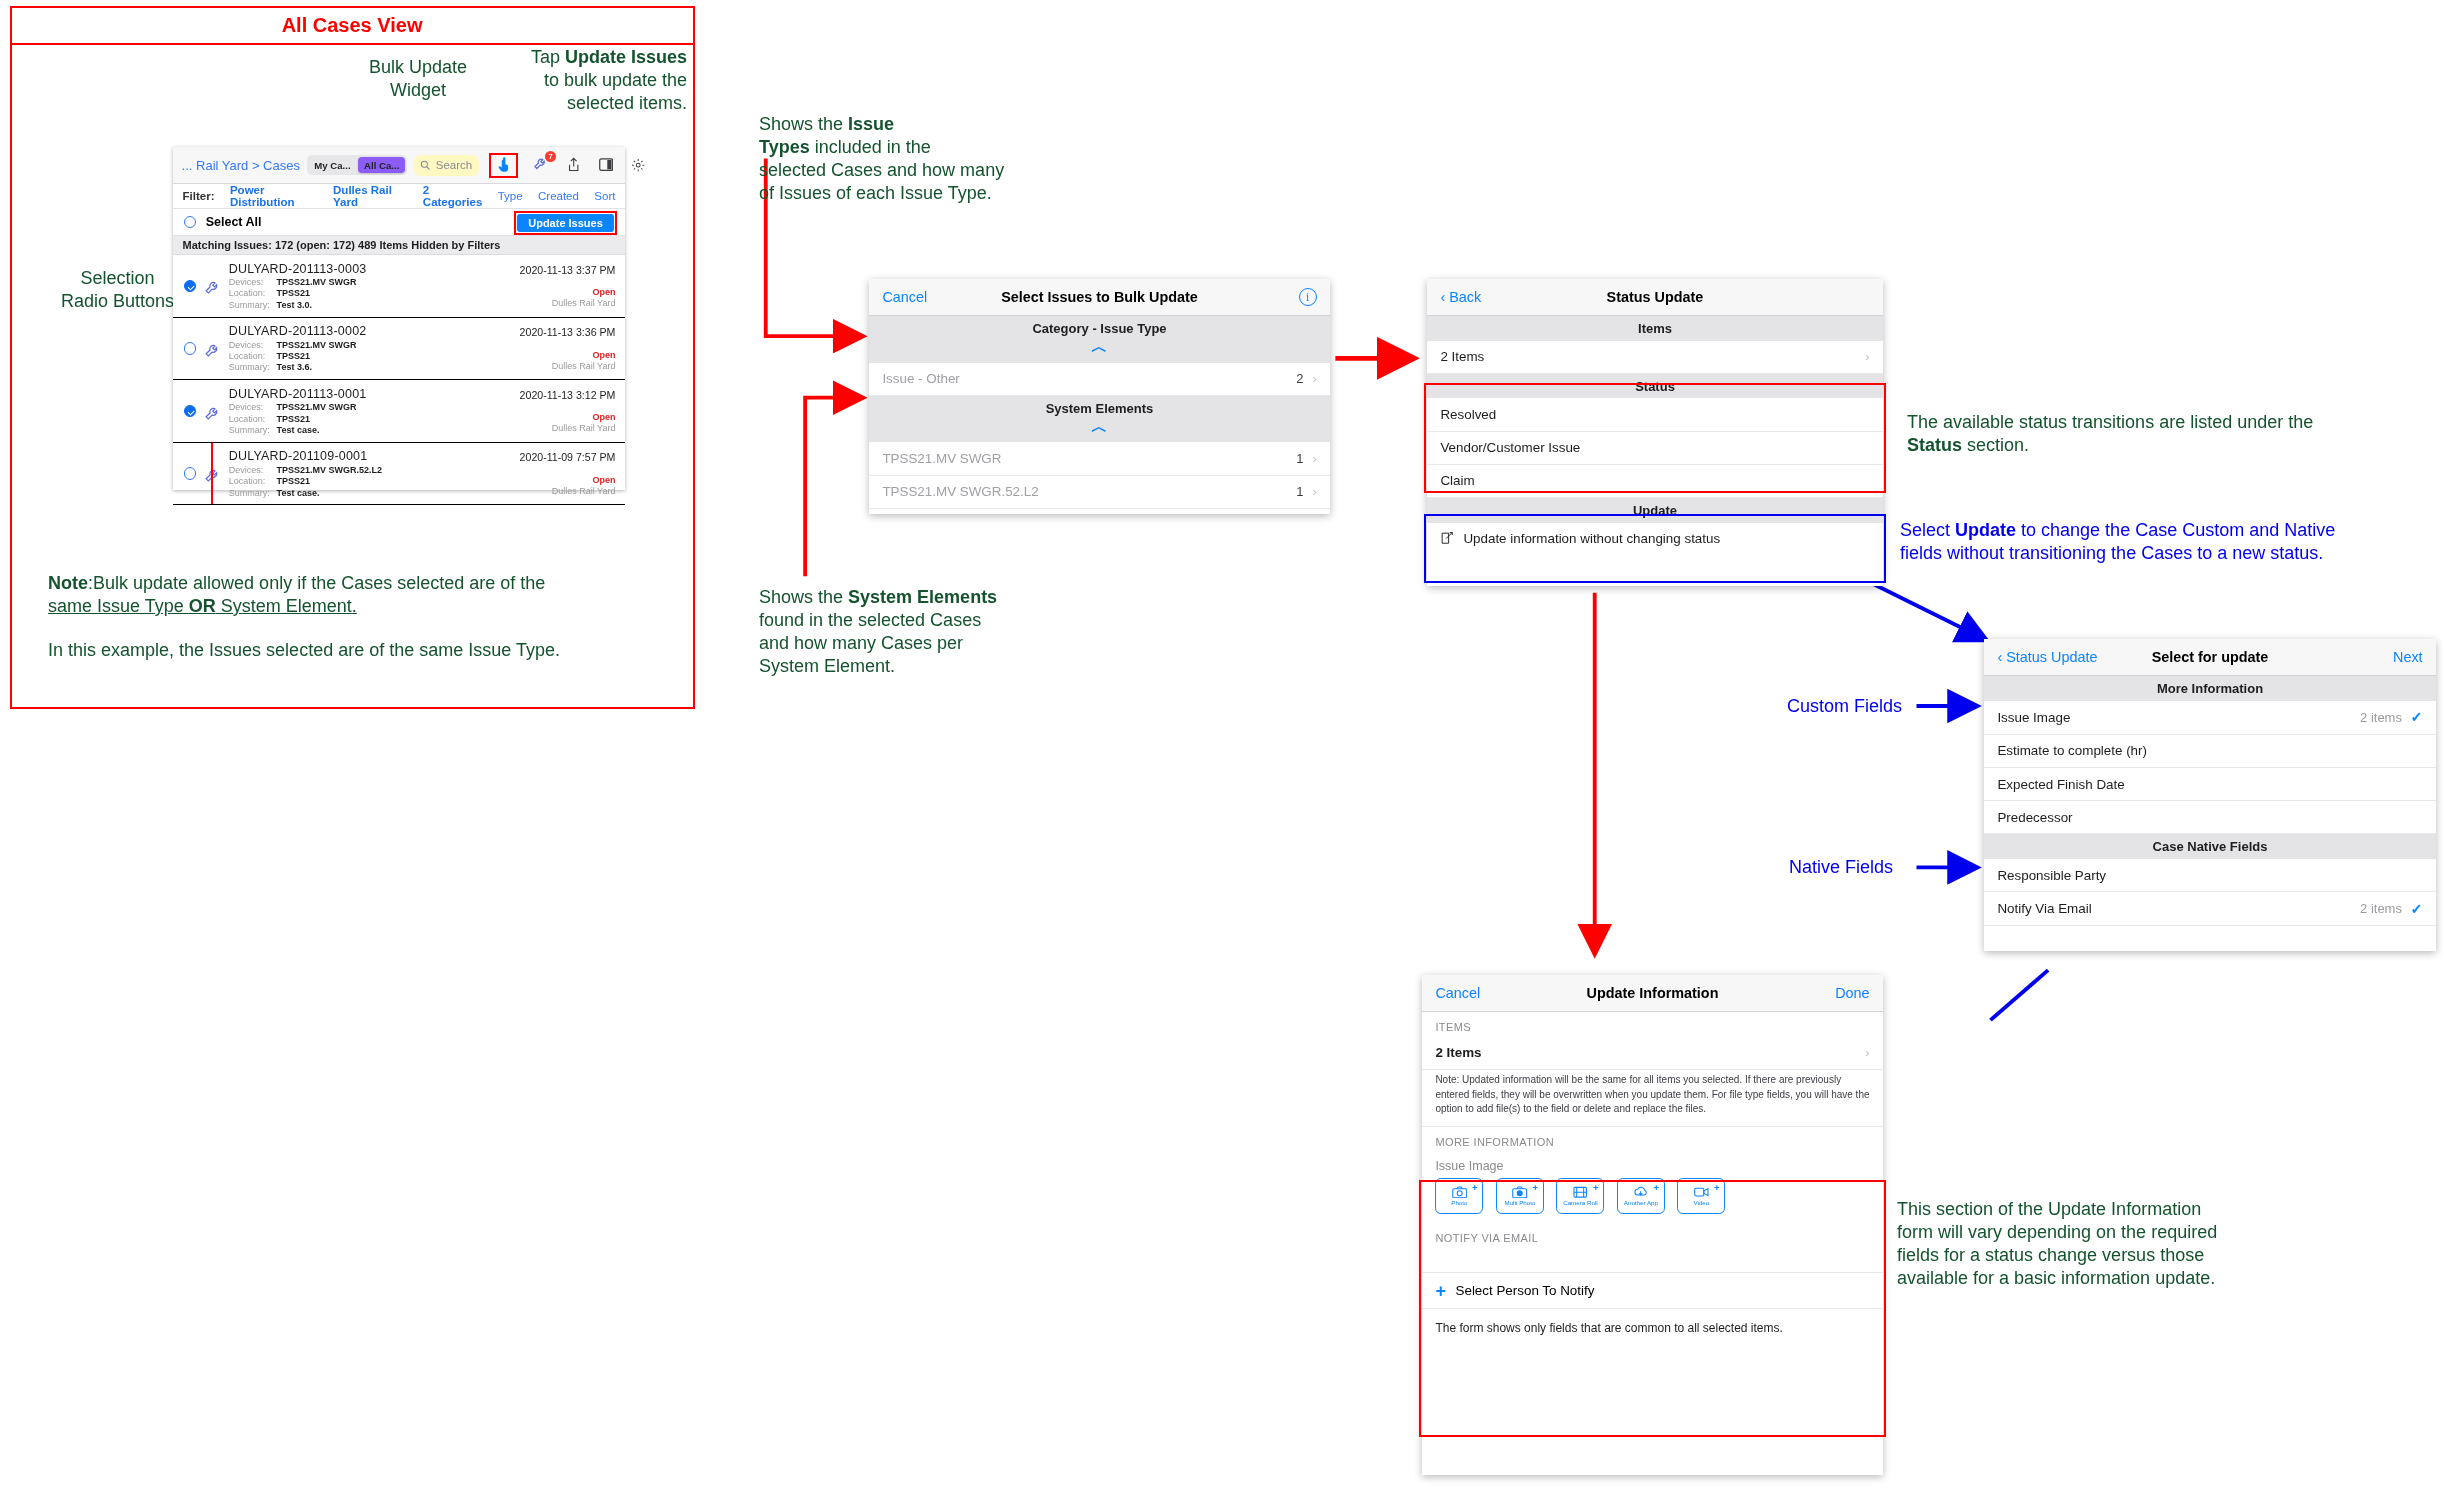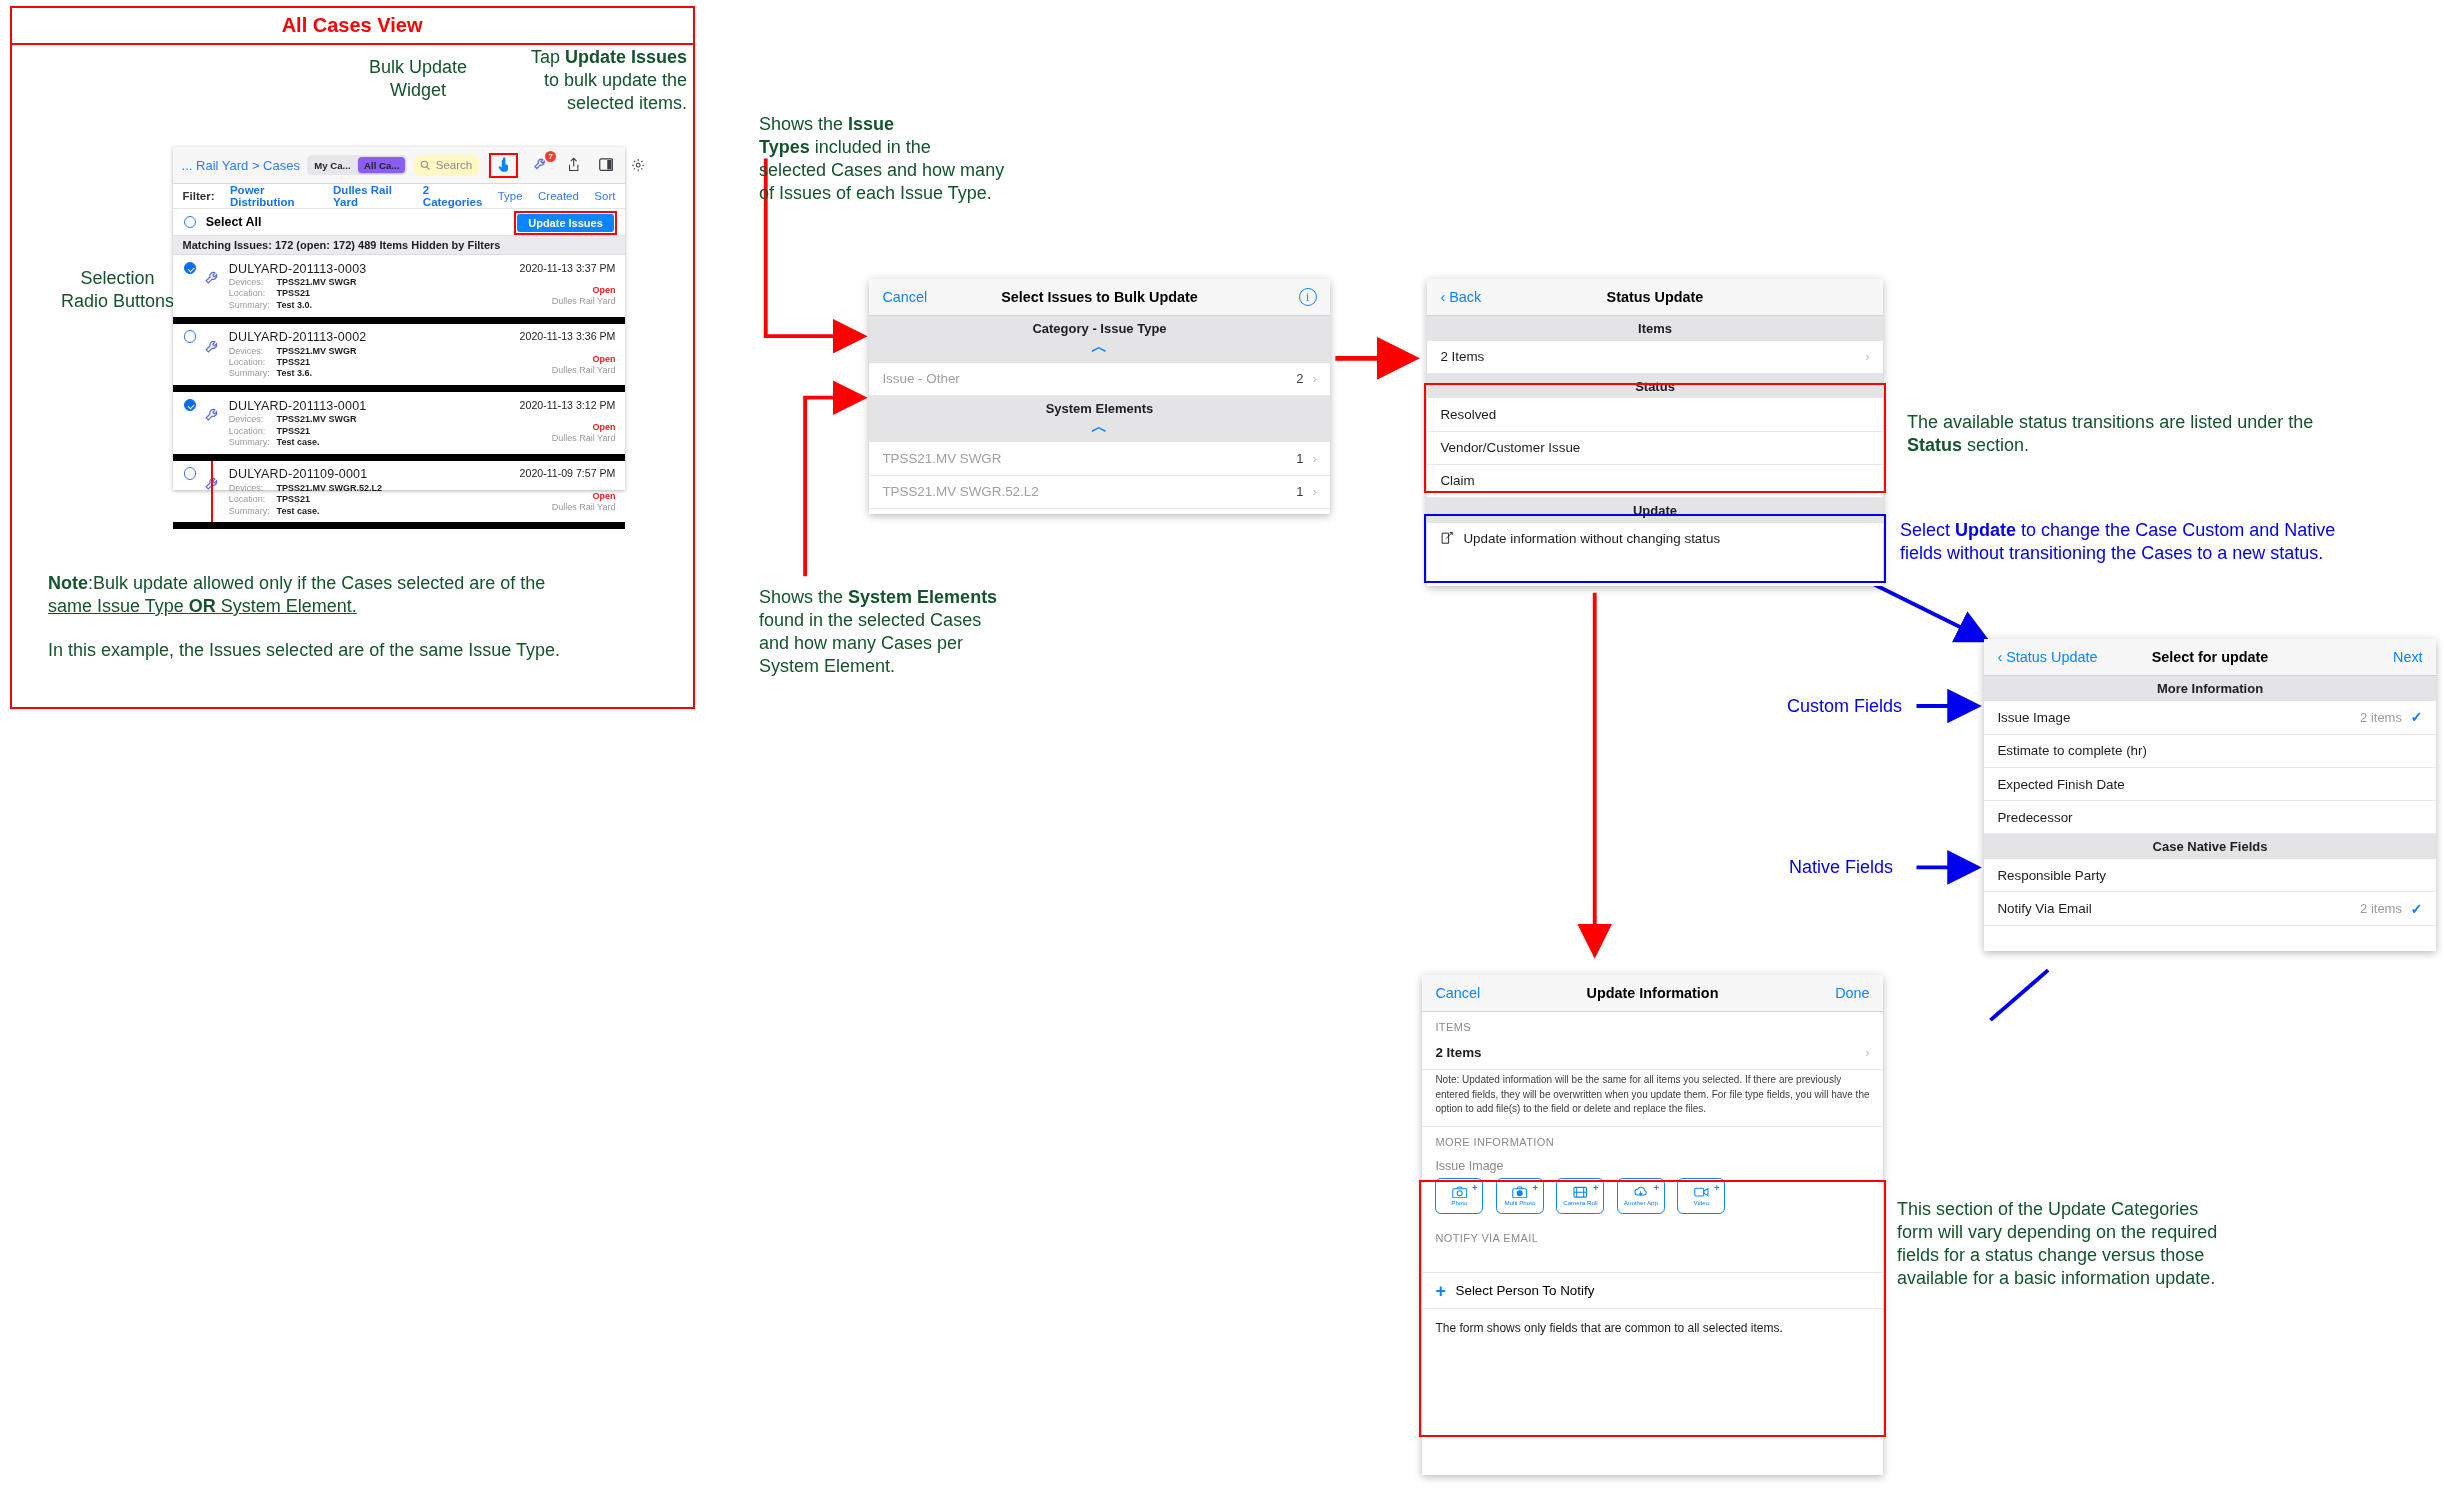--- a/index.html
+++ b/index.html
@@ -85,22 +85,22 @@
   .update-btn-wrap { position:absolute; right:7.7px; top:1.9px; border:2.9px solid #ff0000; padding:1px; }
   .update-btn {
     background:#0a84ff; color:#fff; font-size:11px; font-weight:bold;
     padding:2.9px 11.5px; border-radius:2.9px; white-space:nowrap;
   }
   .lst-match {
     height:19px; background:#ebebed; display:flex; align-items:center; padding:0 9.6px;
     font-size:11px; font-weight:bold; color:#1d1d1f; border-bottom:1px solid #dcdce0;
   }
   .case-row {
-    display:flex; align-items:flex-start; padding:6.7px 9.6px 6.7px 10.6px; gap:7.7px;
-    border-bottom:7px solid #000000; position:relative; min-height:52px;
+    display:flex; align-items:center; padding:6.7px 9.6px 6.7px 10.6px; gap:7.7px;
+    border-bottom:1px solid #000000; position:relative; min-height:52px;
   }
   .case-row .redbar { position:absolute; left:38px; top:0; bottom:0; width:1.9px; background:#ff0000; }
   .wrench { width:17.3px; color:#5b6bde; flex-shrink:0; margin-top:8.6px; }
   .case-main { flex:1; }
   .case-id { font-size:12.5px; color:#1d1d1f; letter-spacing:0.2px; }
   .kv { display:flex; gap:5.8px; font-size:9px; margin-top:1.4px; }
   .kv .k { color:#9a9a9e; width:42px; }
   .kv .v { color:#1d1d1f; font-weight:bold; }
   .case-right { width:113px; text-align:right; }
   .case-time { font-size:10.6px; color:#1d1d1f; }
@@ -622,20 +622,20 @@
     <div class="blank-row"></div>
     <div class="plus-row">
       <span class="plus-ico">+</span>
       <span>Select Person To Notify</span>
     </div>
     <div class="foot-txt">The form shows only fields that are common to all selected items.</div>
   </div>
   <div class="hl red" style="left:1419px; top:1180px; width:467px; height:257px;"></div>
 
   <div class="anno" style="left:1897px; top:1198px; width:519px;">
-    <span>This section of the Update Categories</span><br>
+    <span>This section of the Update Information</span><br>
     <span>form will vary depending on the required</span><br>
     <span>fields for a status change versus those</span><br>
     <span>available for a basic information update.</span>
   </div>
 
 </div>
 
 
 </body></html>

